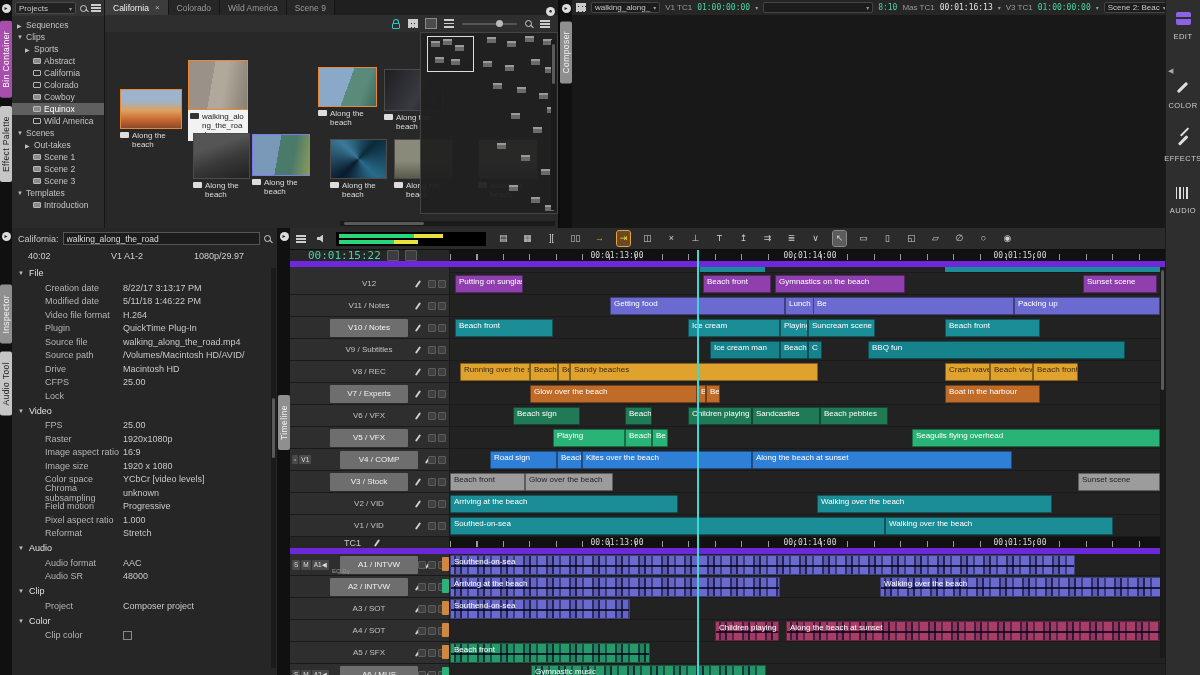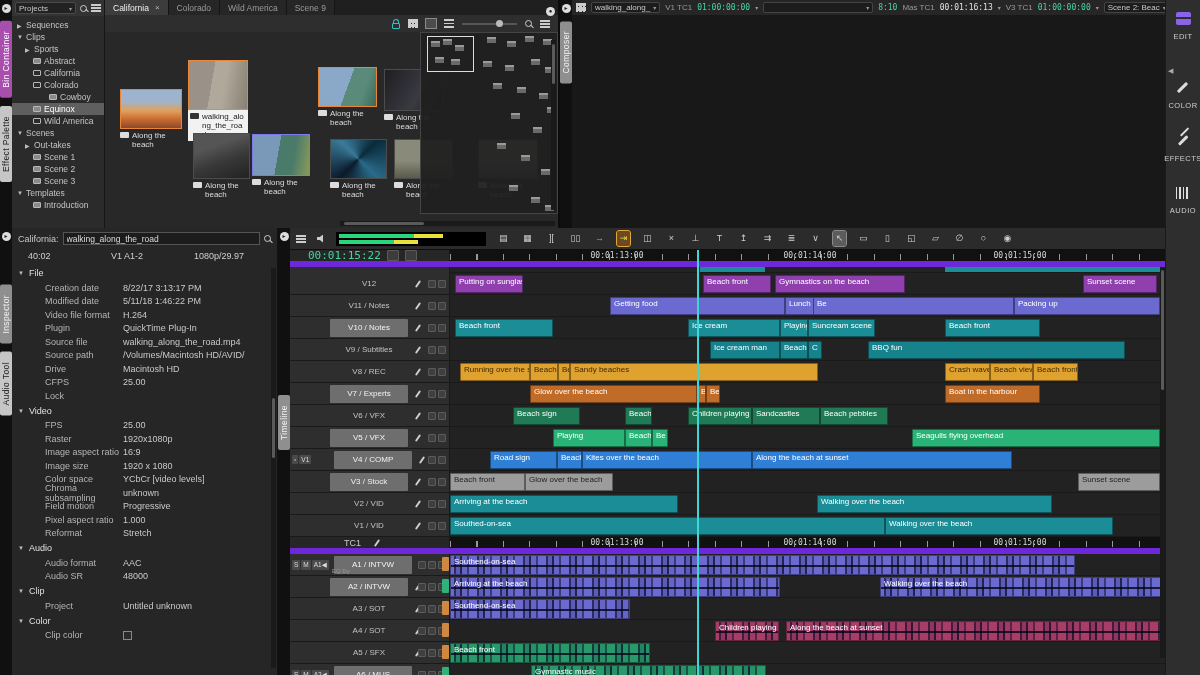--- a/index.html
+++ b/index.html
@@ -112,21 +112,21 @@
 .meter{width:150px;height:14px;background:#000;padding:2px 3px;display:flex;flex-direction:column;gap:2px}
 .meter div{height:4px}
 .m1{width:72%;background:linear-gradient(90deg,#29d67c 0 72%,#e8e23a 72% 100%)}
 .m2{width:55%;background:linear-gradient(90deg,#29d67c 0 70%,#e8e23a 70% 100%)}
 .tl-body{position:relative}
 .trk{display:flex;height:22px;border-bottom:1px solid #1a1a1a}
 .thead{width:160px;background:#2e2e2e;display:flex;align-items:center;flex:none;border-right:1px solid #191919;position:relative}
 .patch{display:flex;gap:1px;margin-left:2px;width:36px;flex:none}
 .patch i{font-style:normal;background:#4a4a4a;color:#ddd;font-size:6.5px;padding:1px 2px;border-radius:1px}
 .tname{width:78px;margin-left:40px;height:18px;display:flex;align-items:center;justify-content:center;font-size:8px;color:#c2c2c2;border-radius:1px;flex:none;white-space:nowrap}
-.patch+.tname{margin-left:6px}
+.patch+.tname{margin-left:12px}
 .tname.hl{background:#6e6e6e;color:#f2f2f2}
 .pencil{width:8px;height:2px;background:#cfcfcf;border-radius:1px;transform:rotate(-55deg);margin-left:6px;flex:none}
 .mbs{position:absolute;right:3px;display:flex;gap:2px}
 .mb{width:8px;height:8px;background:#3f3f3f;border:1px solid #5c5c5c;border-radius:1px}
 .eq{position:absolute;left:42px;top:14px;font-size:6px;color:#999}
 .lane{position:relative;flex:1;background:#222}
 .clip{position:absolute;top:2px;height:18px;border:1px solid rgba(0,0,0,.4);font-size:8px;padding:1px 3px;overflow:hidden;white-space:nowrap;border-radius:1px}
 .aclip{top:1px;height:20px;color:#fff}
 .wave::before{content:'';position:absolute;inset:0;background:repeating-linear-gradient(90deg,rgba(10,10,35,0) 0 3px,rgba(10,10,35,.65) 3px 5px,rgba(10,10,35,.15) 5px 9px,rgba(10,10,35,.75) 9px 11px,rgba(10,10,35,.05) 11px 16px,rgba(10,10,35,.5) 16px 18px,rgba(10,10,35,0) 18px 23px)}
 .wave::after{content:'';position:absolute;left:0;right:0;top:9px;height:2px;background:rgba(5,5,25,.8)}
@@ -193,21 +193,21 @@
           <span>Abstract</span>
         </div>
         <div class="trow" style="padding-left: 21px;">
           <span class="binicon open"></span>
           <span>California</span>
         </div>
         <div class="trow" style="padding-left: 21px;">
           <span class="binicon open"></span>
           <span>Colorado</span>
         </div>
-        <div class="trow" style="padding-left: 37px;">
+        <div class="trow" style="padding-left: 21px;">
           <span class="binicon"></span>
           <span>Cowboy</span>
         </div>
         <div class="trow sel" style="padding-left: 21px;">
           <span class="binicon"></span>
           <span>Equinox</span>
         </div>
         <div class="trow" style="padding-left: 21px;">
           <span class="binicon open"></span>
           <span>Wild America</span>
@@ -619,21 +619,21 @@
         <div class="irow">
           <span class="k">Audio SR</span>
           <span class="v">48000</span>
         </div>
         <div class="sec-h">
           <span class="tw">▼</span>
           <span>Clip</span>
         </div>
         <div class="irow">
           <span class="k">Project</span>
-          <span class="v">Untitled unknown</span>
+          <span class="v">Composer project</span>
         </div>
         <div class="sec-h">
           <span class="tw">▼</span>
           <span>Color</span>
         </div>
         <div class="irow">
           <span class="k">Clip color</span>
           <span class="chk"></span>
         </div>
       </div>

